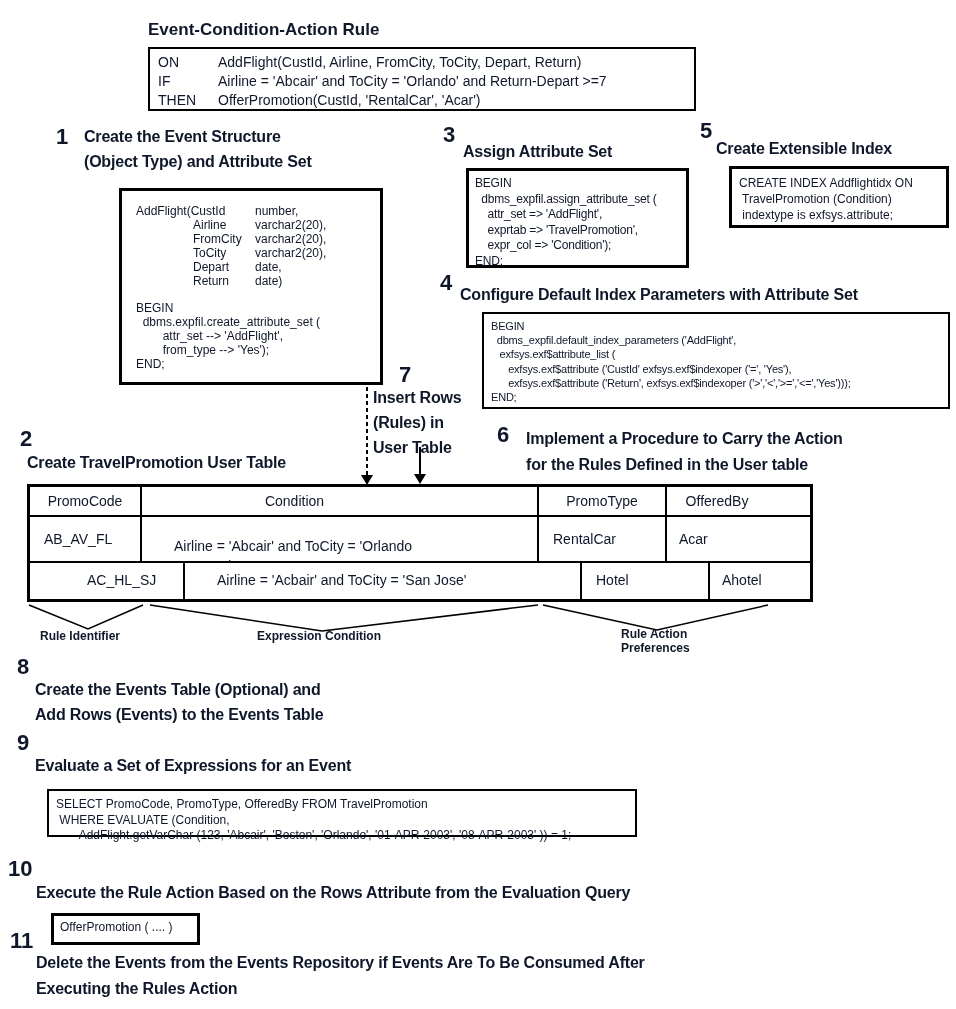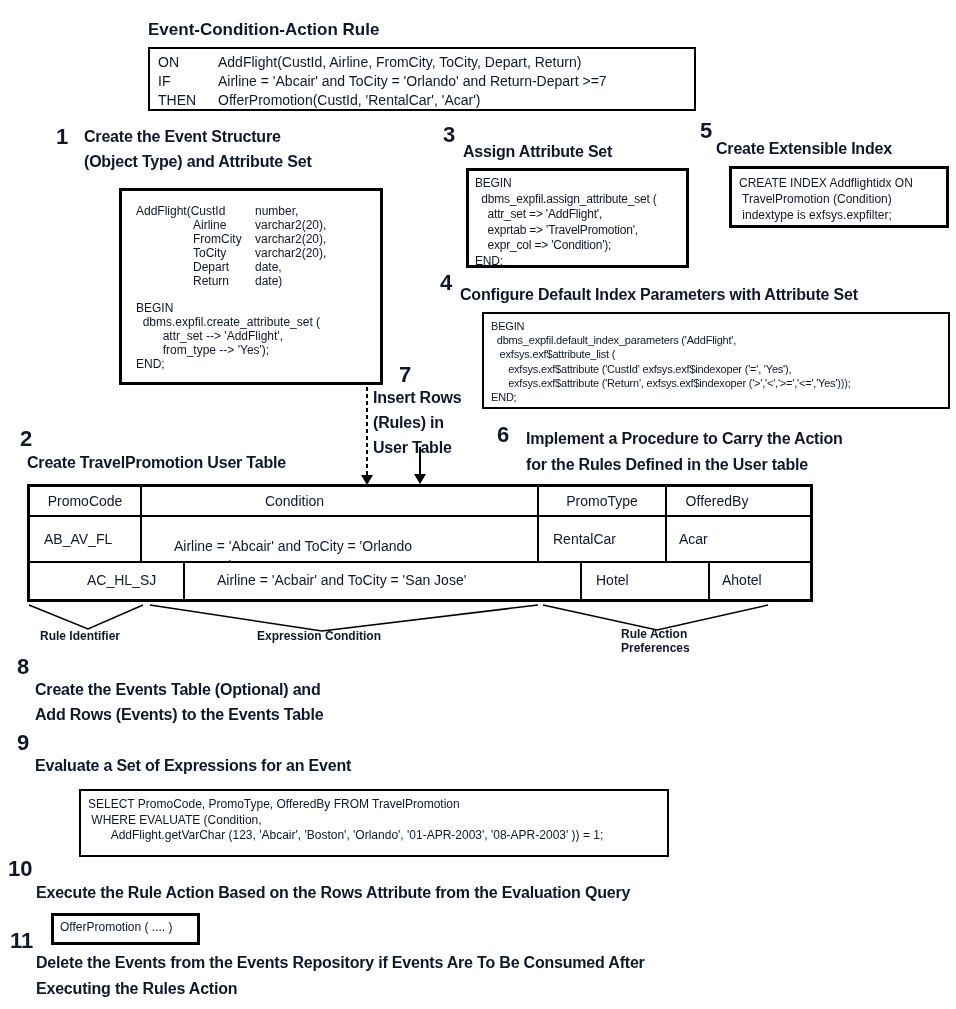--- a/index.html
+++ b/index.html
@@ -94,21 +94,21 @@
     <div class="code-line">    exprtab =&gt; 'TravelPromotion',</div>
     <div class="code-line">    expr_col =&gt; 'Condition');</div>
     <div class="code-line">END;</div>
   </div>
 
   <div class="abs step-num" style="left:700px; top:120px;">5</div>
   <div class="abs step-h" style="left:716px; top:140px;">Create Extensible Index</div>
   <div class="codebox box5" style="left:729px; top:166px; width:220px; height:62px;">
     <div class="code-line">CREATE INDEX Addflightidx ON</div>
     <div class="code-line"> TravelPromotion (Condition)</div>
-    <div class="code-line"> indextype is exfsys.expfilter;</div>
+    <div class="code-line"> indextype is exfsys.attribute;</div>
   </div>
 
   <div class="abs step-num" style="left:440px; top:272px;">4</div>
   <div class="abs step-h" style="left:460px; top:286px;">Configure Default Index Parameters with Attribute Set</div>
   <div class="codebox box4" style="left:482px; top:312px; width:468px; height:97px;">
     <div class="code-line">BEGIN</div>
     <div class="code-line">  dbms_expfil.default_index_parameters ('AddFlight',</div>
     <div class="code-line">   exfsys.exf$attribute_list (</div>
     <div class="code-line">      exfsys.exf$attribute ('CustId' exfsys.exf$indexoper ('=', 'Yes'),</div>
     <div class="code-line">      exfsys.exf$attribute ('Return', exfsys.exf$indexoper ('&gt;','&lt;','&gt;=','&lt;=','Yes')));</div>
@@ -168,21 +168,21 @@
   <div class="ann" style="left:621px; top:627px;">Rule Action</div>
   <div class="ann" style="left:621px; top:641px;">Preferences</div>
 
   <div class="abs step-num" style="left:17px; top:656px;">8</div>
   <div class="abs step-h" style="left:35px; top:681px;">Create the Events Table (Optional) and</div>
   <div class="abs step-h" style="left:35px; top:706px;">Add Rows (Events) to the Events Table</div>
 
   <div class="abs step-num" style="left:17px; top:732px;">9</div>
   <div class="abs step-h" style="left:35px; top:757px;">Evaluate a Set of Expressions for an Event</div>
 
-  <div class="codebox selbox" style="left:47px; top:789px; width:590px; height:68px;margin-left:32px;">
+  <div class="codebox selbox" style="left:47px; top:789px; width:590px; height:48px;">
     <div class="code-line">SELECT PromoCode, PromoType, OfferedBy FROM TravelPromotion</div>
     <div class="code-line"> WHERE EVALUATE (Condition,</div>
     <div class="code-line">       AddFlight.getVarChar (123, 'Abcair', 'Boston', 'Orlando', '01-APR-2003', '08-APR-2003' )) = 1;</div>
   </div>
 
   <div class="abs step-num" style="left:8px; top:858px;">10</div>
   <div class="abs step-h" style="left:36px; top:884px;">Execute the Rule Action Based on the Rows Attribute from the Evaluation Query</div>
 
   <div class="codebox offerbox" style="left:51px; top:913px; width:149px; height:32px;">
     <div class="code-line">OfferPromotion ( .... )</div>

